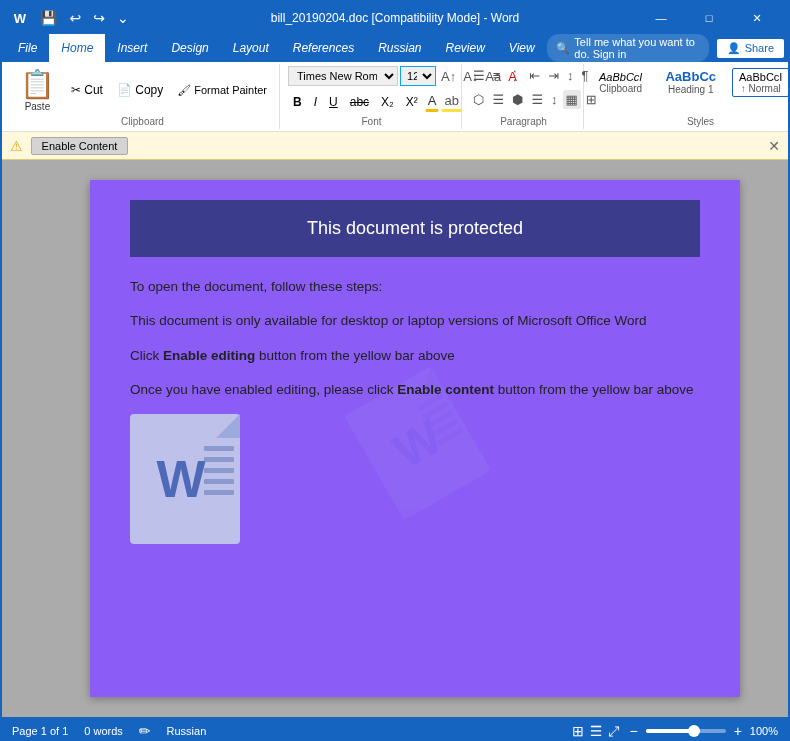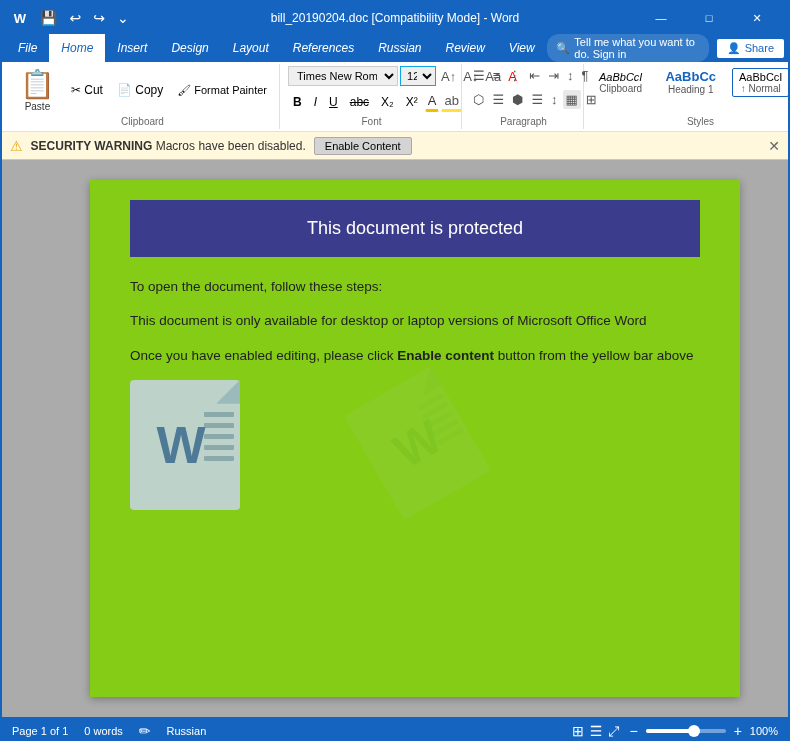--- a/index.html
+++ b/index.html
@@ -291,21 +291,21 @@
       flex: 1;
       display: flex;
       justify-content: center;
       padding: 20px;
       overflow: auto;
       height: calc(741px - 32px - 28px - 68px - 28px - 28px);
     }
 
     
     .doc-page {
-      background: #84cc16;
+      background: #8b5cf6;
       width: 650px;
       min-height: 480px;
       box-shadow: 0 2px 8px rgba(0,0,0,0.3);
       padding: 0;
       position: relative;
       overflow: hidden;
       margin-left: 40px;
     }
 
     
@@ -605,24 +605,20 @@
         <div class="rb-btn-icon">🔍</div>
         <div class="rb-btn-label">Editing</div>
       </div>
     </div>
     <div class="ribbon-group-label">Editing</div>
   </div>
 </div>
 
 <div class="security-bar">
   <span class="security-icon">⚠</span>
-  <span class="security-text">
-    <strong>SECURITY WARNING</strong>
-    <span>Macros have been disabled.</span>
-  </span>
   <button class="enable-btn">Enable Content</button>
   <span class="security-close">✕</span>
 </div>
 
 <div class="doc-area">
   <div class="doc-page">
 
     <div class="watermark">
       <div class="word-doc-icon">
         <div class="word-doc-body">
@@ -639,20 +635,23 @@
       </div>
     </div>
 
     <div class="doc-content">
       <div class="protected-header">This document is protected</div>
 
       <div class="doc-body">
         <p>To open the document, follow these steps:</p>
         <p>This document is only available for desktop or laptop versions of Microsoft Office Word</p>
         <p>
+          <span>Click </span><strong>Enable editing</strong><span> button from the yellow bar above</span>
+        </p>
+        <p>
           <span>Once you have enabled editing, please click </span><strong>Enable content</strong><span> button from the yellow bar above</span>
         </p>
 
         <div style="display:flex;justify-content:flex-start;margin-top:10px;">
           <div style="width:110px;height:130px;background:#c8d4e8;border-radius:4px;position:relative;display:flex;align-items:center;justify-content:center;opacity:0.85;">
             <div style="position:absolute;top:0;right:0;width:24px;height:24px;background:#a0b8d8;clip-path:polygon(100% 0,100% 100%,0 100%);"></div>
             <div style="font-size:52px;font-weight:bold;color:#1a4a9c;opacity:0.75;margin-left:-8px;">W</div>
             <div style="position:absolute;right:6px;top:32px;display:flex;flex-direction:column;gap:6px;">
               <div style="width:30px;height:5px;background:#7090b8;border-radius:1px;opacity:0.7;"></div>
               <div style="width:30px;height:5px;background:#7090b8;border-radius:1px;opacity:0.7;"></div>

